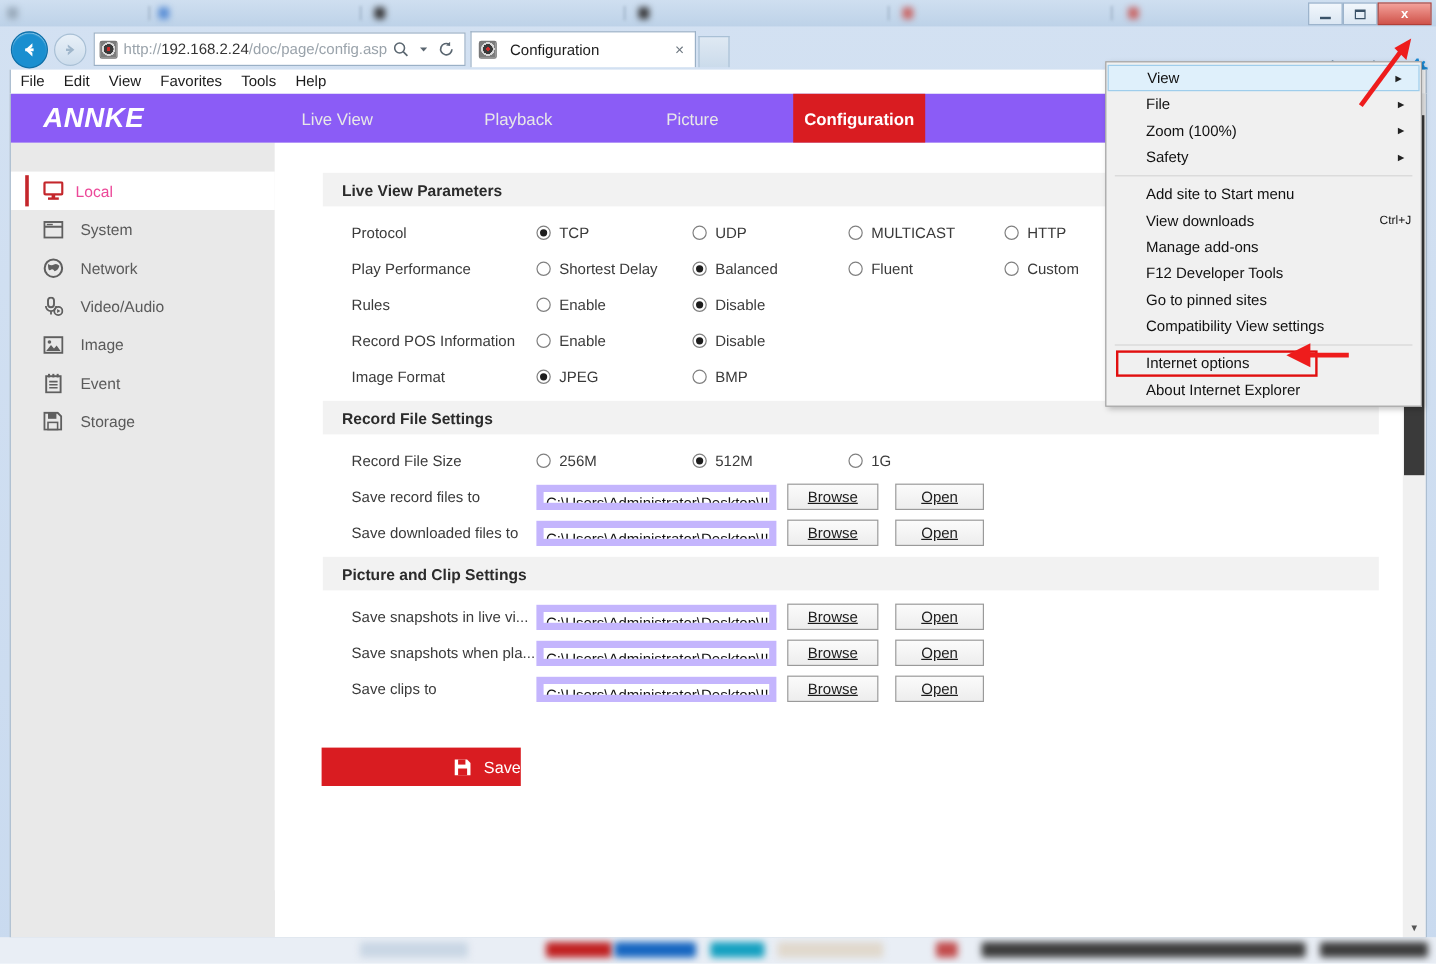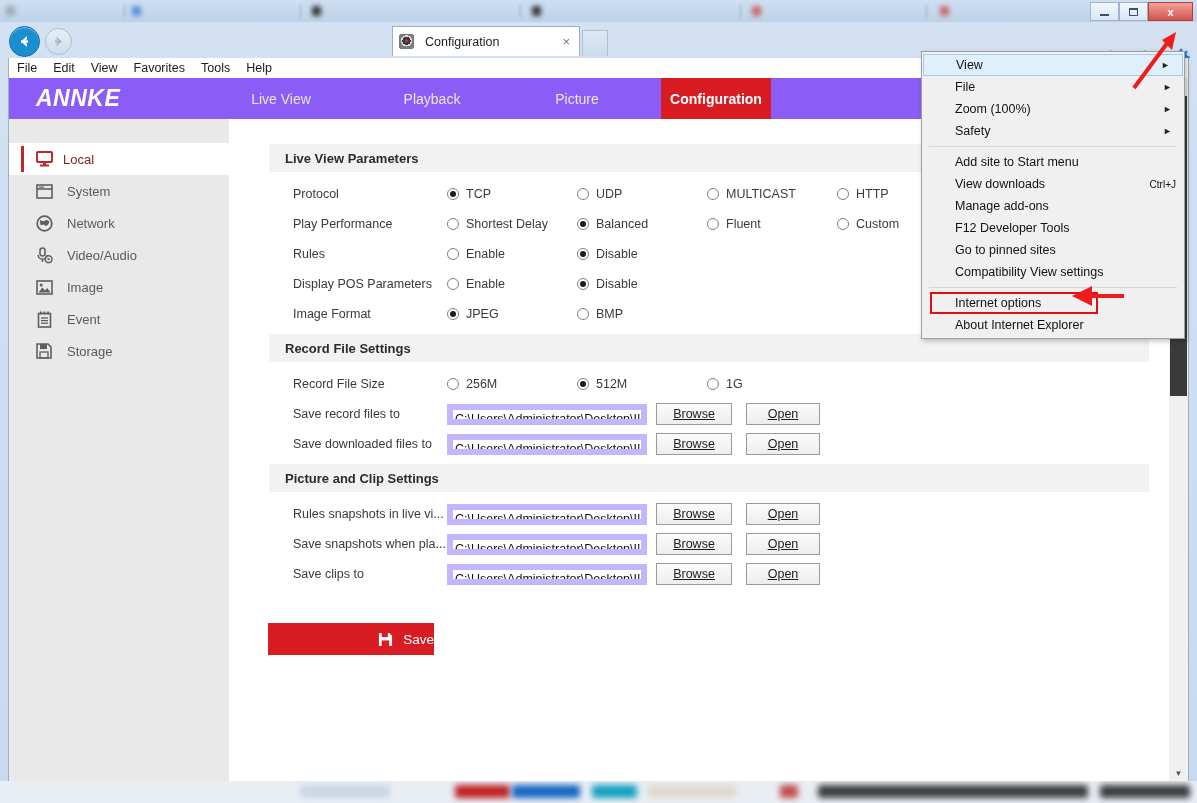--- a/index.html
+++ b/index.html
@@ -134,21 +134,21 @@
   
   .sidebar {
     position: absolute; left: 0; top: 41px; width: 220px; height: 663px;
     background: #e9e9e9;
   }
   .side-item {
     height: 32px; display: flex; align-items: center; padding-left: 26px; gap: 14px;
     font-size: 13px; color: #5a5a5a; position: relative;
   }
   .side-item.active {
-    background: #fff; color: #7f1d1d; font-weight: normal; gap: 10px;
+    background: #fff; color: #ec4899; font-weight: normal; gap: 10px;
   }
   .side-item.active:before {
     content: ""; position: absolute; left: 12px; top: 3px; width: 3px; height: 26px; background: #c4262b;
   }
   .side-ic { width: 18px; height: 18px; flex: none; display: flex; align-items: center; justify-content: center; }
 
   
   .content { position: absolute; left: 220px; top: 41px; width: 940px; height: 663px; background: #fff; }
 
   .sec-head {
@@ -286,20 +286,37 @@
       </svg>
     </div>
 
     <div class="nav-fwd">
       <svg width="15" height="15" viewBox="0 0 15 15">
         <path d="M5.5 3 L11 7.5 L5.5 12 L5.5 9.8 L8.4 7.5 L5.5 5.2 Z" fill="#9fb6cb"></path>
         <rect x="4" y="6.5" width="5.5" height="2" fill="#9fb6cb"></rect>
       </svg>
     </div>
 
+    <div class="addr-wrap">
+      <div class="cam-favicon"></div>
+      <div class="addr-text"><span>http://</span><b>192.168.2.24</b><span>/doc/page/config.asp</span></div>
+      <div class="addr-icons">
+        <svg width="14" height="14" viewBox="0 0 14 14">
+          <circle cx="6" cy="6" r="4.1" fill="none" stroke="#5a6670" stroke-width="1.3"></circle>
+          <line x1="9" y1="9" x2="12.5" y2="12.5" stroke="#5a6670" stroke-width="1.4"></line>
+        </svg>
+        <svg width="8" height="8" viewBox="0 0 8 8">
+          <path d="M1 2.5 L4 6 L7 2.5 Z" fill="#5a6670"></path>
+        </svg>
+        <svg width="14" height="14" viewBox="0 0 14 14">
+          <path d="M11.6 7 A4.7 4.7 0 1 1 9.4 3" fill="none" stroke="#5a6670" stroke-width="1.4"></path>
+          <path d="M10.1 0.8 L10.1 4.3 L6.7 4.0 Z" fill="#5a6670"></path>
+        </svg>
+      </div>
+    </div>
 
     <div class="tab-active">
       <div class="cam-favicon"></div>
       <div class="tab-title">Configuration</div>
       <div class="tab-close">×</div>
     </div>
     <div class="tab-new"></div>
 
     <div class="tb-icons">
       <div class="tb-ic">
@@ -484,21 +501,21 @@
             <span class="rb"></span>
             <span>Enable</span>
           </div>
         <div class="radio-opt" style="width:130px;">
             <span class="rb on"></span>
             <span>Disable</span>
           </div>
       </div>
 
       <div class="frow" style="top:150px;">
-        <div class="flabel">Display POS Parameters</div>
+        <div class="flabel">Record POS Information</div>
         <div class="radio-opt" style="width:130px;">
             <span class="rb"></span>
             <span>Enable</span>
           </div>
         <div class="radio-opt" style="width:130px;">
             <span class="rb on"></span>
             <span>Disable</span>
           </div>
       </div>
 
@@ -542,21 +559,21 @@
       <div class="frow" style="top:310px;">
         <div class="flabel">Save downloaded files to</div>
         <div class="pathbox">C:\Users\Administrator\Desktop\I!</div>
         <div class="btn-std">Browse</div>
         <div class="btn-std open">Open</div>
       </div>
 
       <div class="sec-head" style="top:345px;">Picture and Clip Settings</div>
 
       <div class="frow" style="top:380px;">
-        <div class="flabel">Rules snapshots in live vi...</div>
+        <div class="flabel">Save snapshots in live vi...</div>
         <div class="pathbox">C:\Users\Administrator\Desktop\I!</div>
         <div class="btn-std">Browse</div>
         <div class="btn-std open">Open</div>
       </div>
 
       <div class="frow" style="top:410px;">
         <div class="flabel">Save snapshots when pla...</div>
         <div class="pathbox">C:\Users\Administrator\Desktop\I!</div>
         <div class="btn-std">Browse</div>
         <div class="btn-std open">Open</div>

